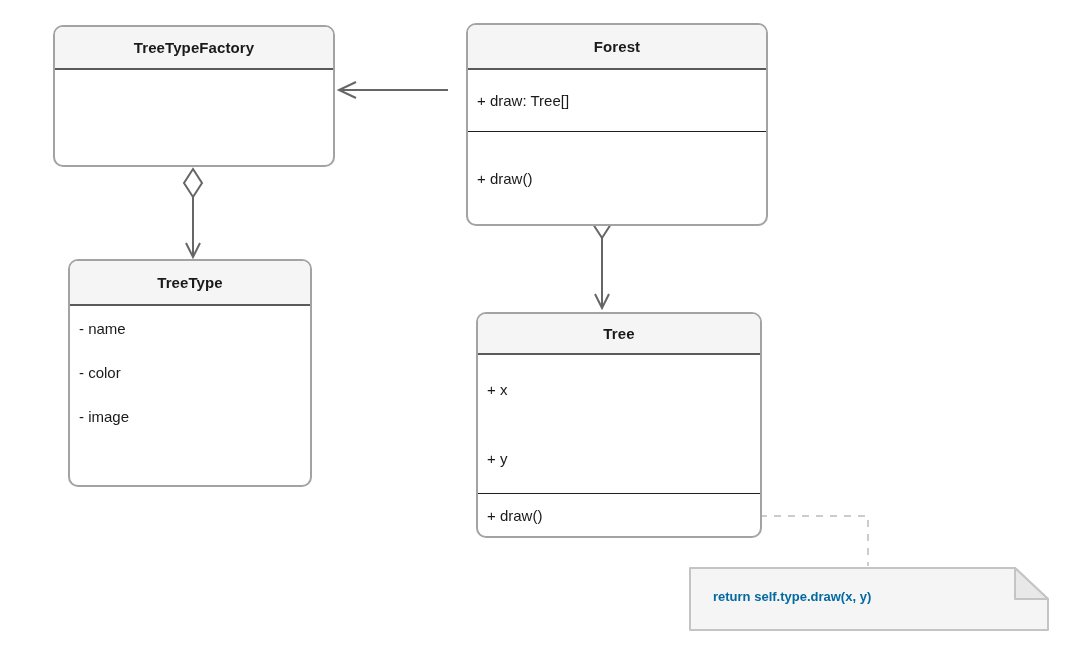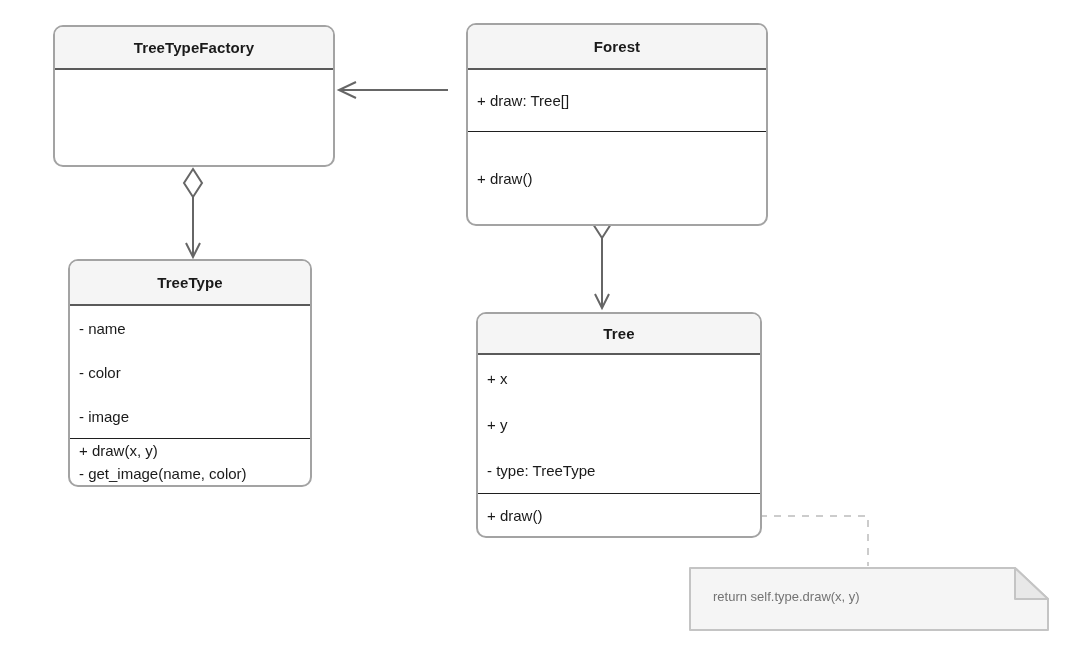--- a/index.html
+++ b/index.html
@@ -53,22 +53,23 @@
   }
   #note-text{
     position:absolute;
     left:713px;
     top:568px;
     height:56px;
     width:300px;
     display:flex;
     align-items:center;
     font-size:13px;
-    color:#737373;
+    color:#0369a1;
     white-space:nowrap;
+    font-weight:bold;
   }
 </style>
 </head>
 <body>
 
 <div id="canvas">
 
   <svg id="connector-layer" width="1070" height="654" viewBox="0 0 1070 654" xmlns="http://www.w3.org/2000/svg">
 
     <g stroke="#666666" stroke-width="2" fill="none">
@@ -110,32 +111,27 @@
     </div>
   </div>
 
   <div class="class-box" style="left:68px;top:259px;width:244px;height:228px;">
     <div class="class-header" style="height:45px;">TreeType</div>
     <div class="section attrs" style="height:132px;">
       <div class="member-row">- name</div>
       <div class="member-row">- color</div>
       <div class="member-row">- image</div>
     </div>
-    <div class="section methods">
-      <div class="member-row">+ draw(x, y)</div>
-      <div class="member-row">- get_image(name, color)</div>
-    </div>
   </div>
 
   <div class="class-box" style="left:460px;top:312px;width:286px;height:226px;margin-left:16px;">
     <div class="class-header" style="height:41px;">Tree</div>
     <div class="section attrs" style="height:138px;">
       <div class="member-row">+ x</div>
       <div class="member-row">+ y</div>
-      <div class="member-row">- type: TreeType</div>
     </div>
     <div class="section methods">
       <div class="member-row">+ draw()</div>
     </div>
   </div>
 
   <div id="note-text">return self.type.draw(x, y)</div>
 
 </div>
 

